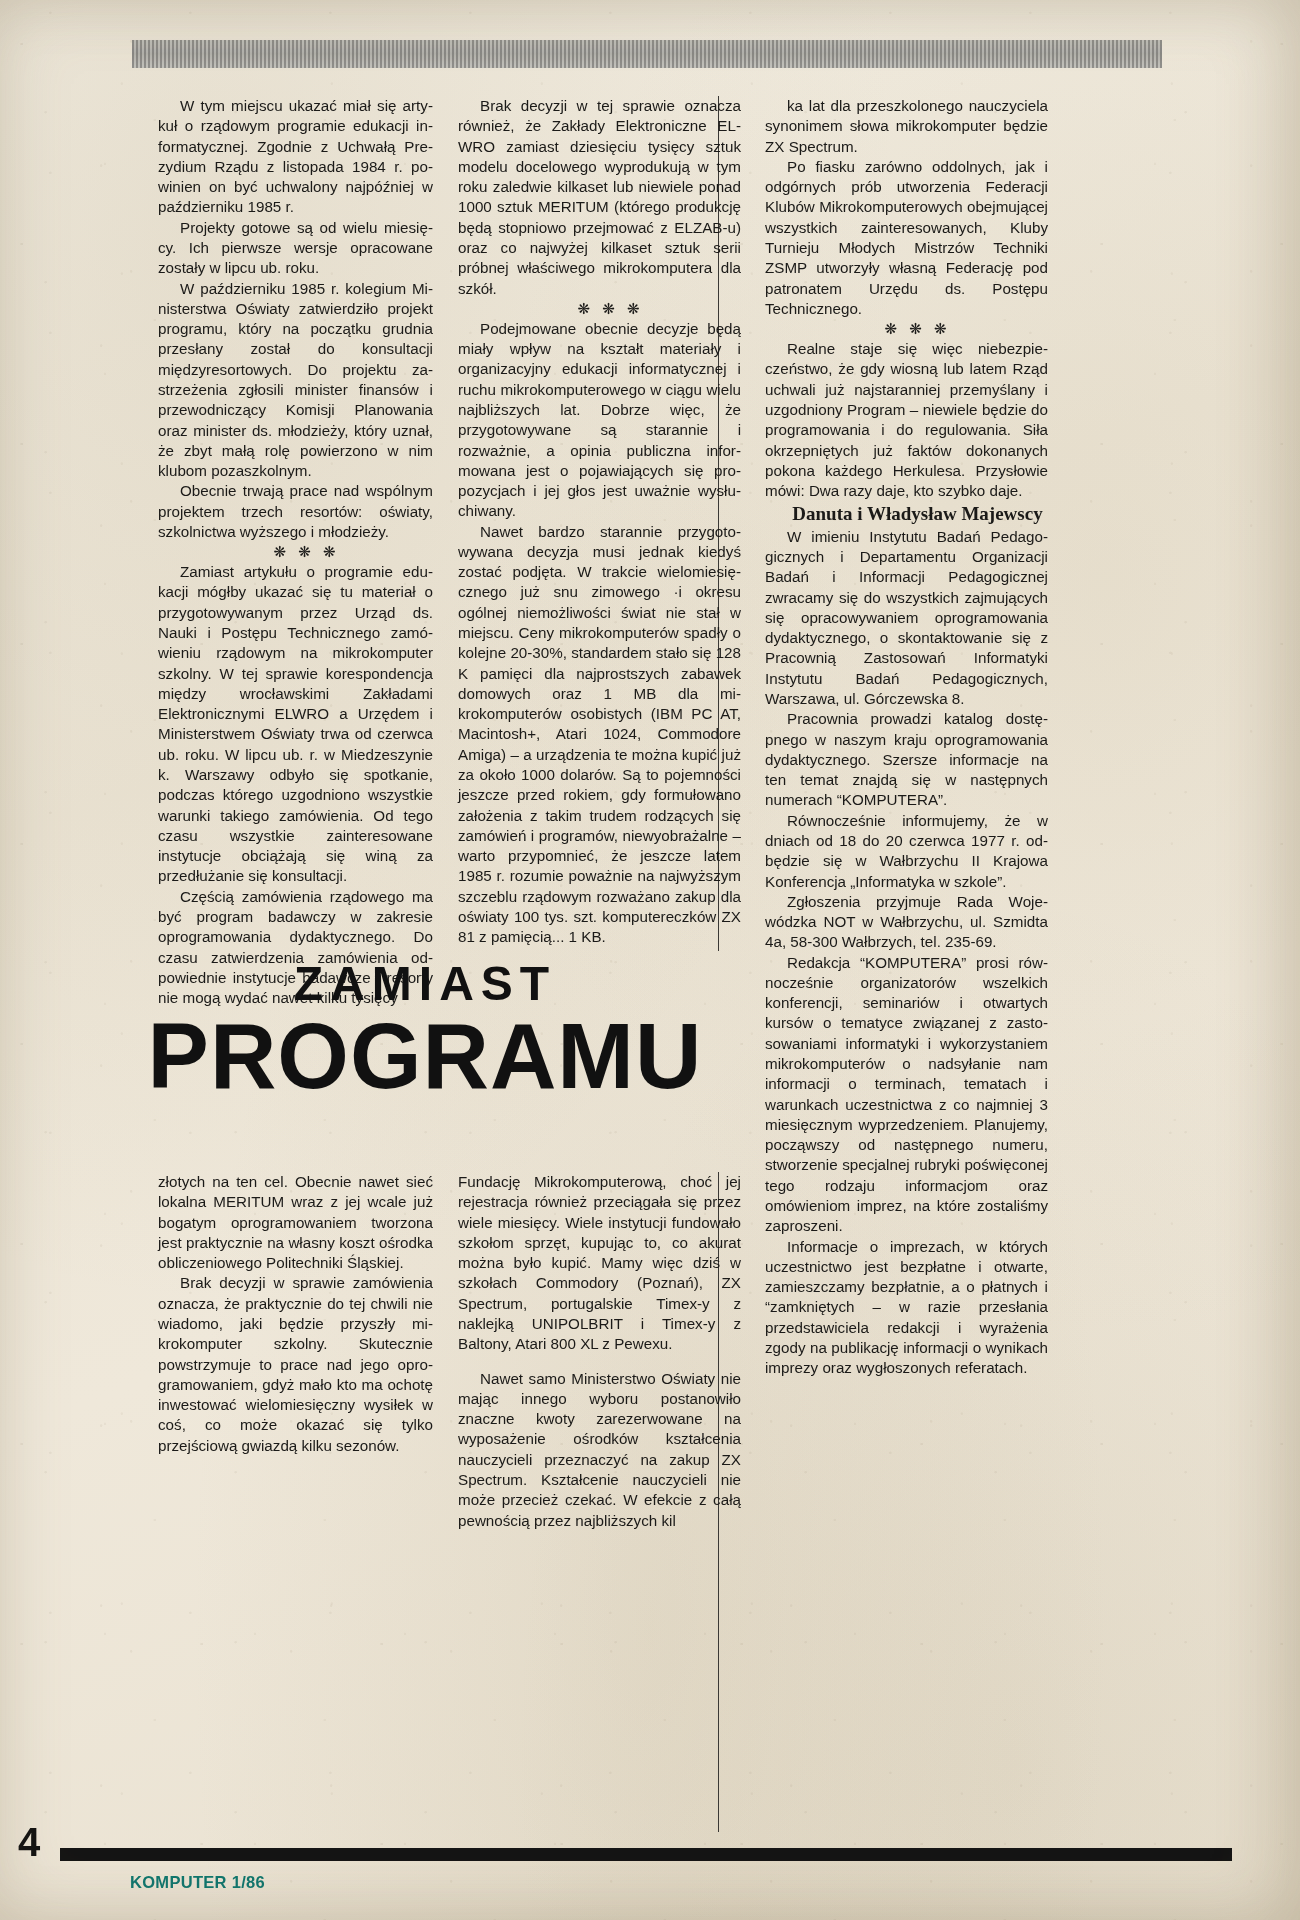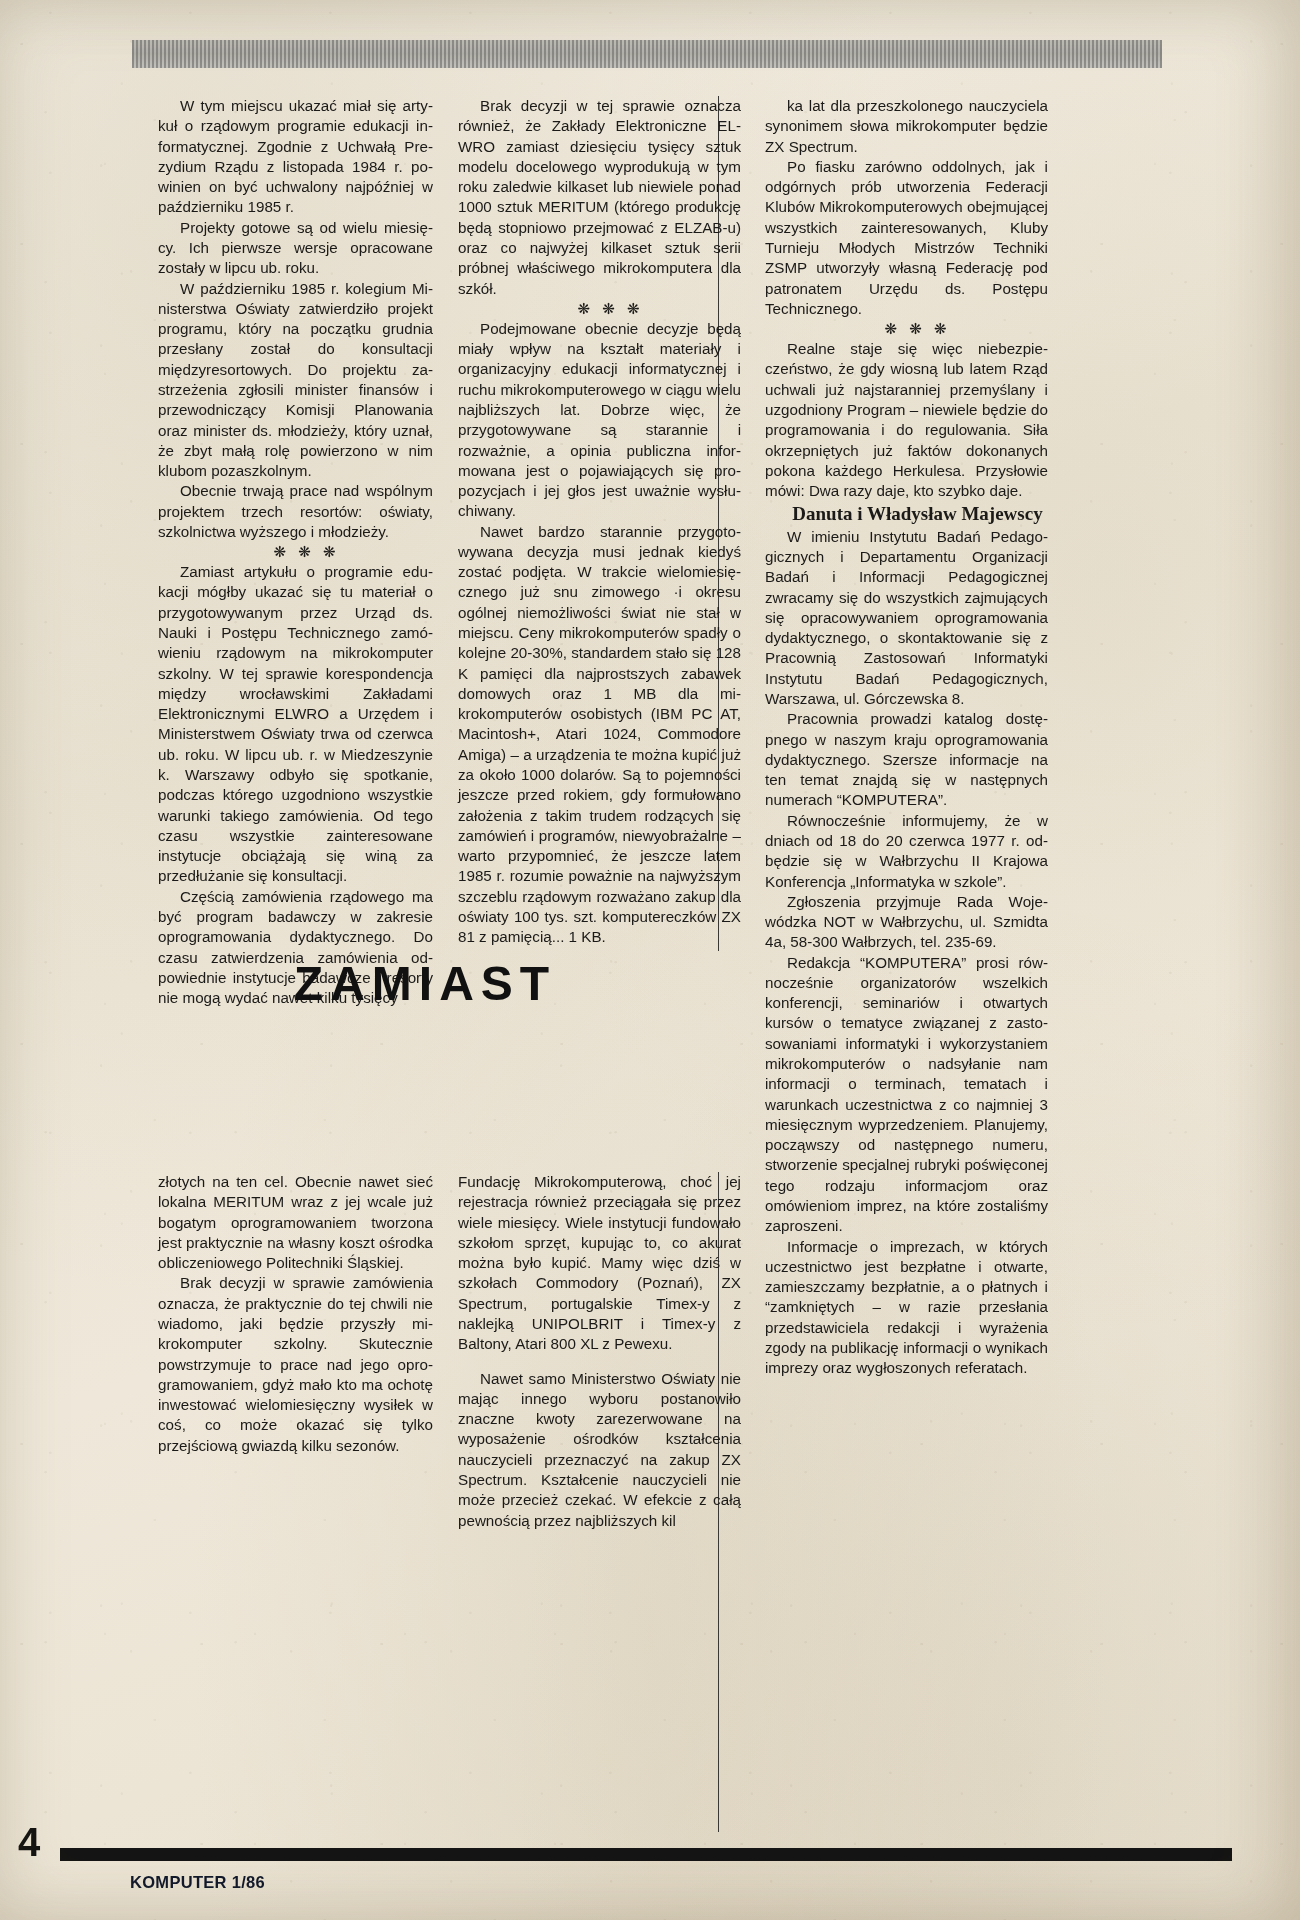--- a/index.html
+++ b/index.html
@@ -154,21 +154,21 @@
     height: 13px;
     background: #151515;
   }
   .footer-label {
     position: absolute;
     left: 130px;
     top: 1873px;
     font-size: 16.5px;
     font-weight: 700;
     letter-spacing: .3px;
-    color: #0f172a;
+    color: #0f766e;
   }
   .edge-shadow {
     position: absolute;
     left: 0; top: 0; right: 0; bottom: 0;
     pointer-events: none;
     box-shadow: inset 0 0 70px rgba(120,105,75,.22), inset -30px 0 60px rgba(140,120,85,.14);
   }
 </style>
 </head>
 <body>
@@ -209,20 +209,21 @@
     <p>W imieniu Instytutu Badań Pedago­gicznych i Departamentu Organizacji Badań i Informacji Pedagogicznej zwracamy się do wszystkich zajmują­cych się opracowywaniem oprogra­mowania dydaktycznego, o skontakto­wanie się z Pracownią Zastosowań In­formatyki Instytutu Badań Pedagogi­cznych, Warszawa, ul. Górczewska 8.</p>
     <p>Pracownia prowadzi katalog dostę­pnego w naszym kraju oprogramowa­nia dydaktycznego. Szersze informac­je na ten temat znajdą się w następ­nych numerach “KOMPUTERA”.</p>
     <p>Równocześnie informujemy, że w dniach od 18 do 20 czerwca 1977 r. od­będzie się w Wałbrzychu II Krajowa Konferencja „Informatyka w szkole”.</p>
     <p>Zgłoszenia przyjmuje Rada Woje­wódzka NOT w Wałbrzychu, ul. Szmidta 4a, 58-300 Wałbrzych, tel. 235-69.</p>
     <p>Redakcja “KOMPUTERA” prosi rów­nocześnie organizatorów wszelkich konferencji, seminariów i otwartych kursów o tematyce związanej z zasto­sowaniami informatyki i wykorzysta­niem mikrokomputerów o nadsyłanie nam informacji o terminach, tematach i warunkach uczestnictwa z co najmniej 3 miesięcznym wyprzedzeniem. Pla­nujemy, począwszy od następnego numeru, stworzenie specjalnej rubryki poświęconej tego rodzaju informacjom oraz omówieniom imprez, na które zo­staliśmy zaproszeni.</p>
     <p>Informacje o imprezach, w których uczestnictwo jest bezpłatne i otwarte, zamieszczamy bezpłatnie, a o płat­nych i “zamkniętych – w razie przes­łania przedstawiciela redakcji i wyra­żenia zgody na publikację informacji o wynikach imprezy oraz wygłoszonych referatach.</p>
   </div>
 
   <div class="headline">
     <div class="line1">ZAMIAST</div>
+    <div class="line2">PROGRAMU</div>
   </div>
 
   <div class="col col1b">
     <p class="noindent">złotych na ten cel. Obecnie nawet sieć lokalna MERITUM wraz z jej wcale już bogatym oprogramowaniem tworzona jest praktycznie na własny koszt oś­rodka obliczeniowego Politechniki Ślą­skiej.</p>
     <p>Brak decyzji w sprawie zamówienia oznacza, że praktycznie do tej chwili nie wiadomo, jaki będzie przyszły mi­krokomputer szkolny. Skutecznie powstrzymuje to prace nad jego opro­gramowaniem, gdyż mało kto ma ochotę inwestować wielomiesięczny wysiłek w coś, co może okazać się tyl­ko przejściową gwiazdą kilku sezo­nów.</p>
   </div>
 
   <div class="col col2b">
     <p class="noindent">Fundację Mikrokomputerową, choć jej rejestracja również przeciągała się przez wiele miesięcy. Wiele instytucji fundowało szkołom sprzęt, kupując to, co akurat można było kupić. Mamy więc dziś w szkołach Commodory (Po­znań), ZX Spectrum, portugalskie Ti­mex-y z naklejką UNIPOLBRIT i Ti­mex-y z Baltony, Atari 800 XL z Pe­wexu.</p>
     <p style="margin-top:14px">Nawet samo Ministerstwo Oświaty nie mając innego wyboru postanowiło znaczne kwoty zarezerwowane na wyposażenie ośrodków kształcenia nauczycieli przeznaczyć na zakup ZX Spectrum. Kształcenie nauczycieli nie może przecież czekać. W efekcie z całą pewnością przez najbliższych kil­</p>

